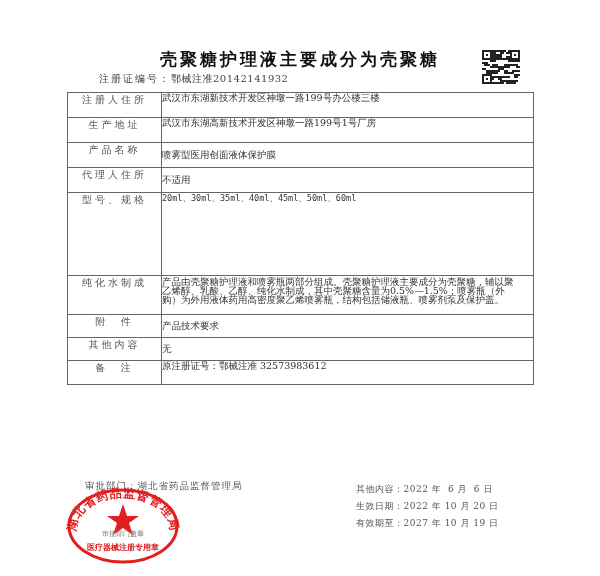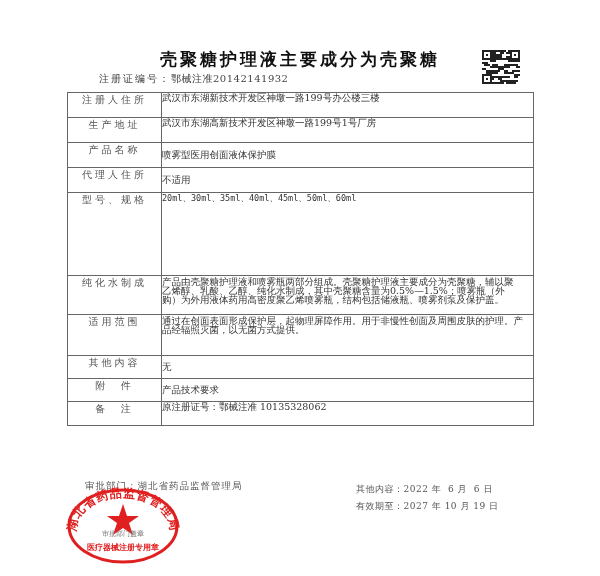--- a/index.html
+++ b/index.html
@@ -400,35 +400,31 @@
     <td class="v mid">不适用</td>
   </tr>
   <tr style="height:83px">
     <td class="k">型号、规格</td>
     <td class="v mono">20ml、30ml、35ml、40ml、45ml、50ml、60ml</td>
   </tr>
   <tr style="height:39px">
     <td class="k">纯化水制成</td>
     <td class="v" style="font-size:9.5px;line-height:9px;padding-top:1px;padding-right:16px;">产品由壳聚糖护理液和喷雾瓶两部分组成。壳聚糖护理液主要成分为壳聚糖，辅以聚乙烯醇、乳酸、乙醇、纯化水制成，其中壳聚糖含量为0.5%—1.5%；喷雾瓶（外购）为外用液体药用高密度聚乙烯喷雾瓶，结构包括储液瓶、喷雾剂泵及保护盖。</td>
   </tr>
-  <tr style="height:41px">
-    <td class="k">适用范围</td>
-    <td class="v" style="line-height:9px;padding-top:1px;padding-right:4px;">通过在创面表面形成保护层，起物理屏障作用。用于非慢性创面及周围皮肤的护理。产品经辐照灭菌，以无菌方式提供。</td>
+  <tr style="height:23px">
+    <td class="k" style="white-space:pre;">附  件</td>
+    <td class="v mid">产品技术要求</td>
   </tr>
   <tr style="height:23px">
     <td class="k">其他内容</td>
     <td class="v mid">无</td>
   </tr>
-  <tr style="height:23px">
-    <td class="k" style="white-space:pre;">附  件</td>
-    <td class="v mid">产品技术要求</td>
-  </tr>
   <tr style="height:24px">
     <td class="k" style="white-space:pre;">备  注</td>
-    <td class="v">原注册证号：鄂械注准 10135328062</td>
+    <td class="v">原注册证号：鄂械注准 32573983612</td>
   </tr>
 </tbody>
   </table>
 
 <div class="seal-dept">审批部门：湖北省药品监督管理局</div>
 
 <svg class="seal" viewBox="0 0 114 78">
   <defs>
     <path id="sealTop" d="M 10 44 A 47 33 0 0 1 104 44"></path>
   </defs>
@@ -436,14 +432,15 @@
   <text font-family="DejaVu Sans, sans-serif" font-size="12" font-weight="bold" fill="#e02020" letter-spacing="1">
     <textPath href="#sealTop" startOffset="50%" text-anchor="middle">湖北省药品监督管理局</textPath>
   </text>
   <polygon points="57,18 61,30 73,30 63,37 67,49 57,42 47,49 51,37 41,30 53,30" fill="#e02020"></polygon>
   <text x="57" y="50" text-anchor="middle" font-family="DejaVu Serif, serif" font-size="7" fill="#777">审批部门盖章</text>
   <text x="57" y="64" text-anchor="middle" font-family="DejaVu Sans, sans-serif" font-size="8" font-weight="bold" fill="#e02020">医疗器械注册专用章</text>
 </svg>
 
 <div class="dates">
   <div class="row"><span>其他内容：</span><span>2022 年  6 月  6 日</span></div>
+  <div class="row"><span>生效日期：</span><span>2022 年 10 月 20 日</span></div>
   <div class="row"><span>有效期至：</span><span>2027 年 10 月 19 日</span></div>
 </div>
 
 </body></html>

